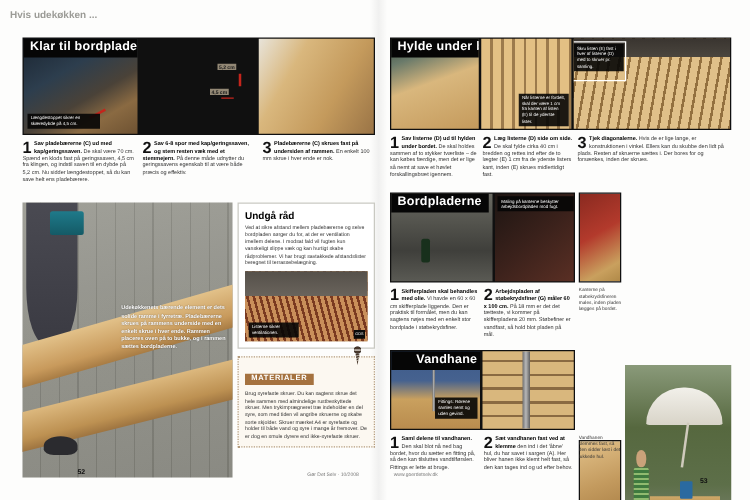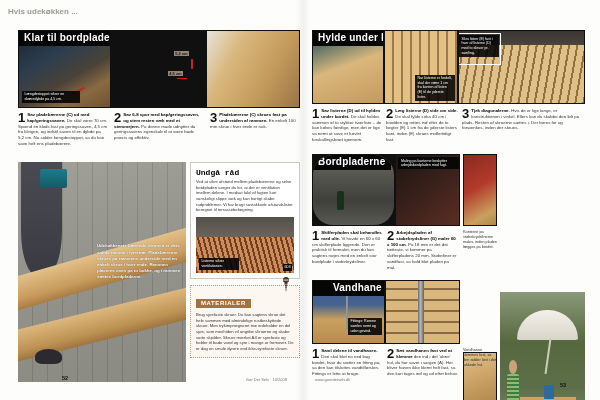--- a/index.html
+++ b/index.html
@@ -22,21 +22,21 @@
     z-index:4; text-shadow:0 0 1px rgba(0,0,0,.6); }
   .kicker { position:absolute; left:8px; top:7px; font-size:8px; font-weight:bold; color:#9b9b96; }
   .footnote { position:absolute; font-size:4px; color:#777; }
   .pagenum { position:absolute; font-size:5.5px; font-weight:bold; color:#111; }
   .gutter { position:absolute; left:296px; top:0; width:14px; height:400px;
     background:linear-gradient(90deg, rgba(0,0,0,0) 0%, rgba(0,0,0,.05) 50%, rgba(0,0,0,0) 100%); }
   .measure { position:absolute; font-size:4px; font-weight:bold; color:#1a1a1a; z-index:4;
     background:rgba(255,235,200,.55); padding:0 1px; }
   .redline { position:absolute; background:#c5251c; z-index:3; }
   .sidebox { background:#fff; border:1px solid #c9c9c2; padding:5px; }
-  .sidebox h3 { font-size:8px; font-weight:bold; color:#000; margin-bottom:2px;font-family:Liberation Mono, monospace; }
+  .sidebox h3 { font-size:8px; font-weight:bold; color:#000; margin-bottom:2px; }
   .sidebox .txt { font-size:4.2px; line-height:1.35; color:#333; }
   .matbox { position:relative; background:#fcf8f1; border:1px dotted #b49c7e; padding:5px; margin-top:6px; }
   .mathead { display:inline-block; background:#a5723f; color:#fff; font-size:6px; font-weight:bold;
     letter-spacing:.6px; padding:1.5px 5px 2px; }
   .matbox .txt { font-size:4.2px; line-height:1.35; color:#333; margin-top:3px; }
   .smallcap { position:absolute; font-size:3.8px; line-height:1.3; color:#333; overflow:hidden; }
 </style>
 </head>
 <body>
 
@@ -149,21 +149,21 @@
       <span>De skal fylde cirka 40 cm i bredden og rettes ind efter de to lægter (E) 1 cm fra de yderste listers kant, inden (E) skrues midlertidigt fast.</span>
     </div>
     <div class="cap" style="width:121px; height:42px;">
       <span class="num">3</span>
       <span class="lead">Tjek diagonalerne.</span>
       <span>Hvis de er lige lange, er konstruktionen i vinkel. Ellers kan du skubbe den lidt på plads. Resten af skruerne sættes i. Der bores for og forsænkes, inden der skrues.</span>
     </div>
   </div>
 
   <div class="strip" style="left:0; top:124px; width:148px; height:72px;">
-    <div class="photo" style="width:95px; background:linear-gradient(180deg,#6a6a62 0%,#52524c 35%,#3f3f3b 65%,#5a5a54 100%);border-radius:20px;">
+    <div class="photo" style="width:95px; background:linear-gradient(180deg,#6a6a62 0%,#52524c 35%,#3f3f3b 65%,#5a5a54 100%);">
       <div class="titlebox" style="left:-1px; top:-1px;">Bordpladerne</div>
       <div class="abs" style="left:30%; top:52%; width:8%; height:26%; background:#18301c; border-radius:2px;"></div>
     </div>
     <div class="photo" style="width:73px; background:linear-gradient(140deg,#1d1512 0%,#3a211b 50%,#5a2f24 100%);">
       <div class="ovl" style="left:2px; top:2px; width:66px;">Maling på kanterne beskytter arbejdsbordpladen mod fugt.</div>
     </div>
   </div>
 
   <div class="caps" style="left:0; top:200px; width:148px; gap:4px;">
     <div class="cap" style="width:71px; height:46px;">

